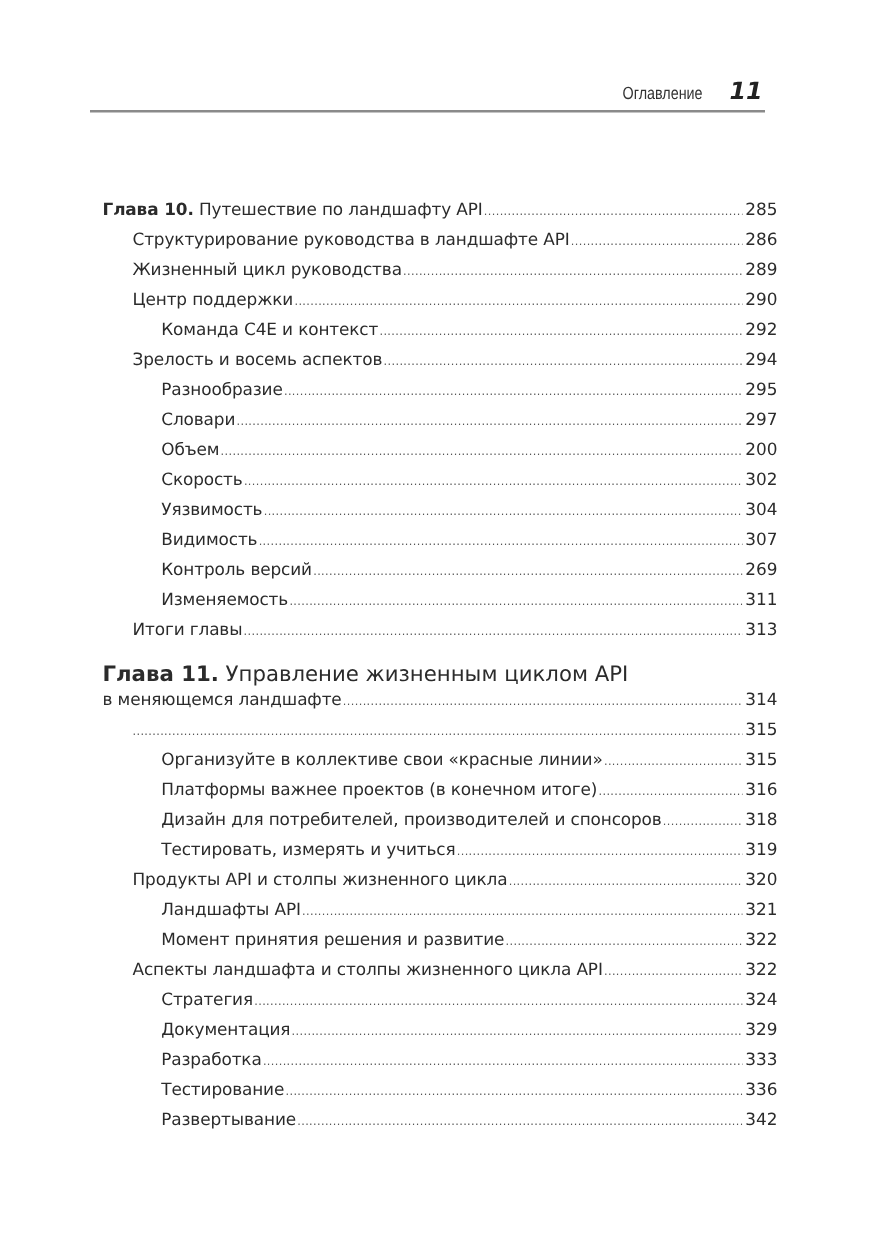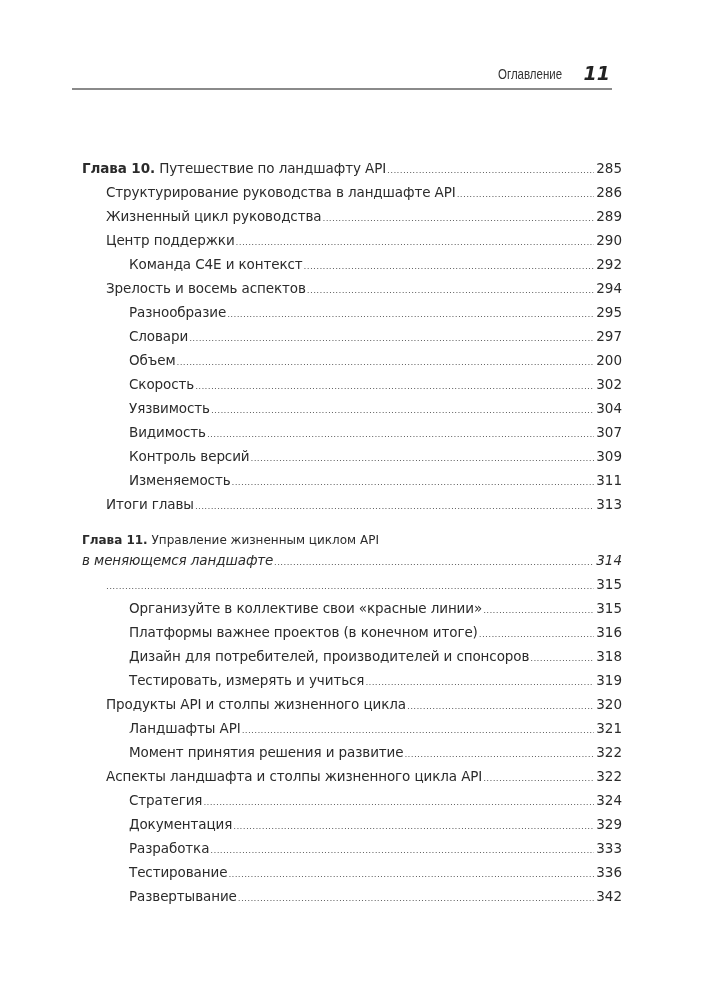--- a/index.html
+++ b/index.html
@@ -81,27 +81,26 @@
       padding-left: 2px;
     }
     .lvl0 { padding-left: 0; }
     .lvl1 { padding-left: 24px; }
     .lvl2 { padding-left: 47px; }
     .chapter-label { font-weight: bold; }
     .chapter-gap { height: 14px; }
     .chapter-first-line {
       height: 20px;
       line-height: 20px;
-      font-size: 12px;
+      font-size: 17px;
       white-space: nowrap;
     }
     .chapter-block .entry.cont {
       height: 22px;
       line-height: 20px;
-      font-style: italic;
     }
   </style>
 </head>
 <body>
 
 <div class="running-head">
   <span class="section">Оглавление</span>
   <span class="pageno">11</span>
 </div>
 
@@ -168,21 +167,21 @@
           <span class="page">304</span>
         </div>
         <div class="entry lvl2">
           <span class="title">Видимость</span>
           <span class="leader"></span>
           <span class="page">307</span>
         </div>
         <div class="entry lvl2">
           <span class="title">Контроль версий</span>
           <span class="leader"></span>
-          <span class="page">309</span>
+          <span class="page">269</span>
         </div>
         <div class="entry lvl2">
           <span class="title">Изменяемость</span>
           <span class="leader"></span>
           <span class="page">311</span>
         </div>
         <div class="entry lvl1">
           <span class="title">Итоги главы</span>
           <span class="leader"></span>
           <span class="page">313</span>

